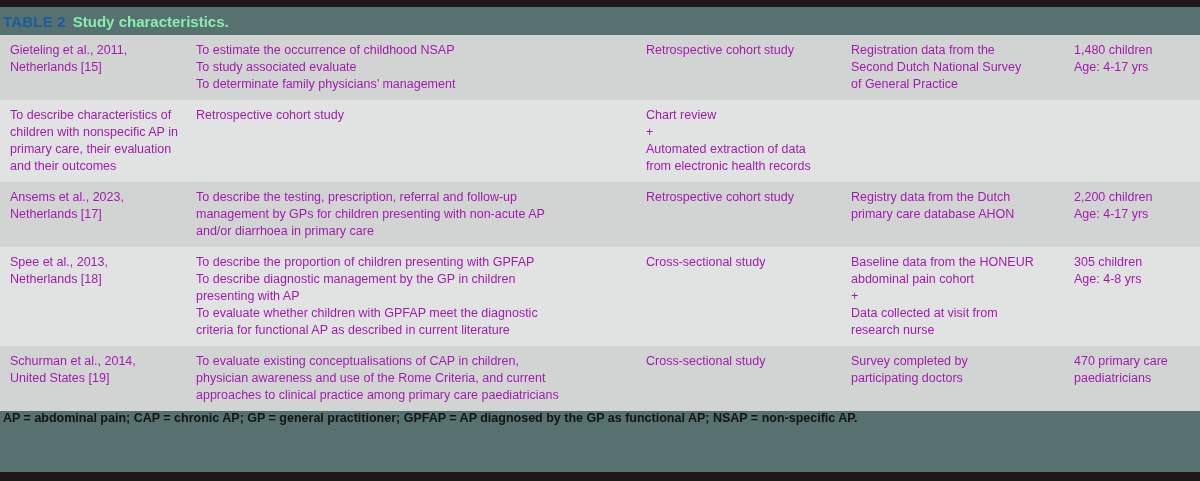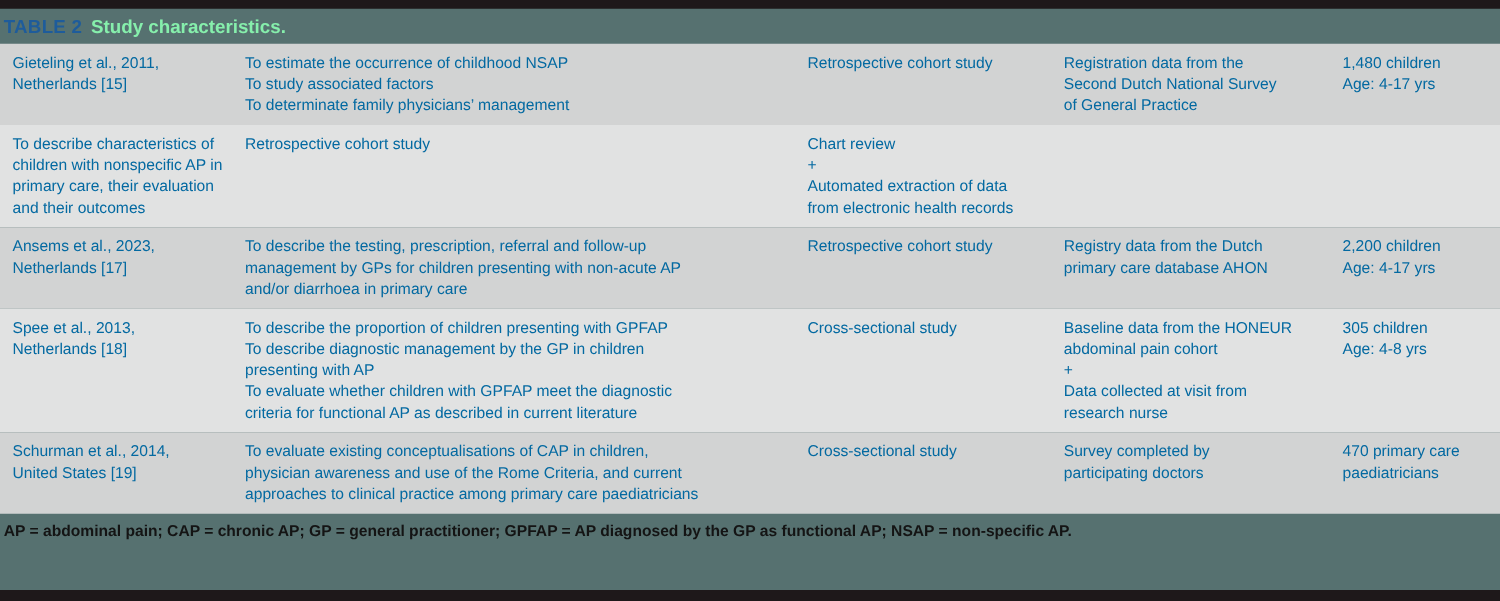--- a/index.html
+++ b/index.html
@@ -64,29 +64,29 @@
   .tbody .tr {
     padding-top: 7px;
     padding-bottom: 7px;
   }
   .tbody .tr:nth-child(odd)  { background: #d2d3d3; }
   .tbody .tr:nth-child(even) { background: #e1e2e2; }
 
   .td {
     font-size: 12.5px;
     line-height: 17px;
-    color: #0369a1;
+    color: #a21caf;
     white-space: pre-line;
     padding-right: 16px;
   }
 
   .footnote-band {
     height: 27px;
     display: flex;
-    align-items: center;
+    align-items: flex-start;
     padding-left: 3px;
   }
   .footnote-text {
     font-size: 12.5px;
     font-weight: bold;
     color: #141414;
   }
 </style>
 </head>
 <body>
@@ -98,21 +98,21 @@
     <span class="title-tag">TABLE 2</span>
     <span class="title-text">Study characteristics.</span>
   </div>
 
 
   <div class="tbody">
     <div class="grid-row tr">
       <div class="td">Gieteling et al., 2011,
 Netherlands [15]</div>
       <div class="td">To estimate the occurrence of childhood NSAP
-To study associated factors
+To study associated evaluate
 To determinate family physicians’ management</div>
       <div class="td">Retrospective cohort study</div>
       <div class="td">Registration data from the
 Second Dutch National Survey
 of General Practice</div>
       <div class="td">1,480 children
 Age: 4-17 yrs</div>
     </div>
     <div class="grid-row tr">
       <div class="td">To describe characteristics of children with nonspecific AP in

